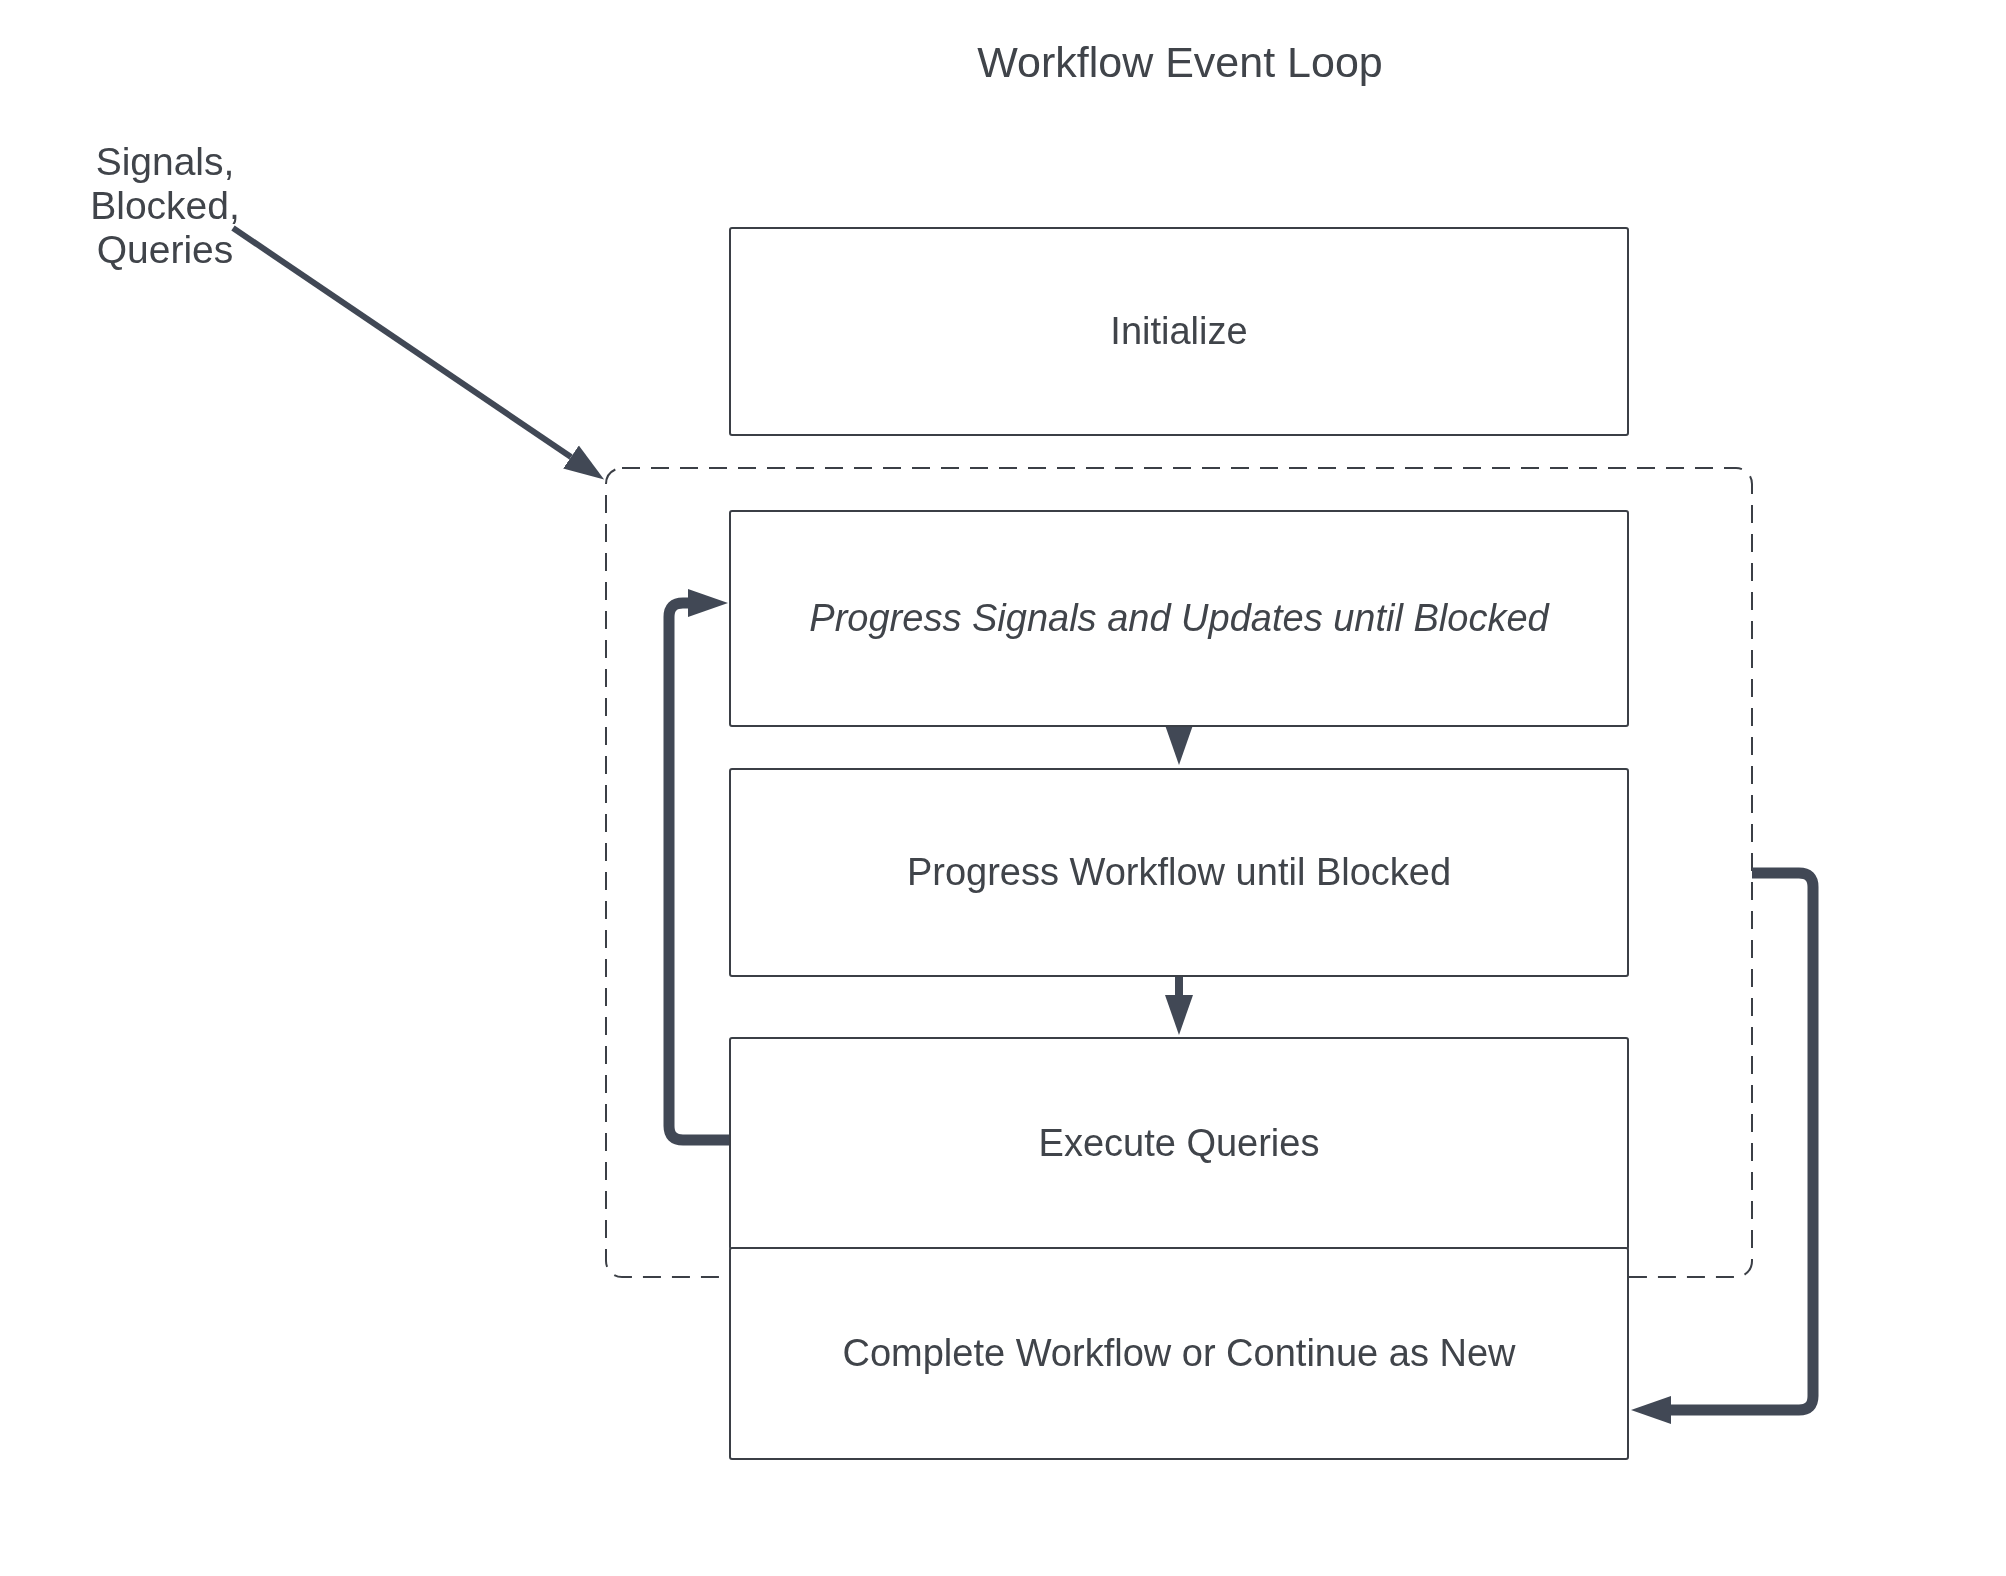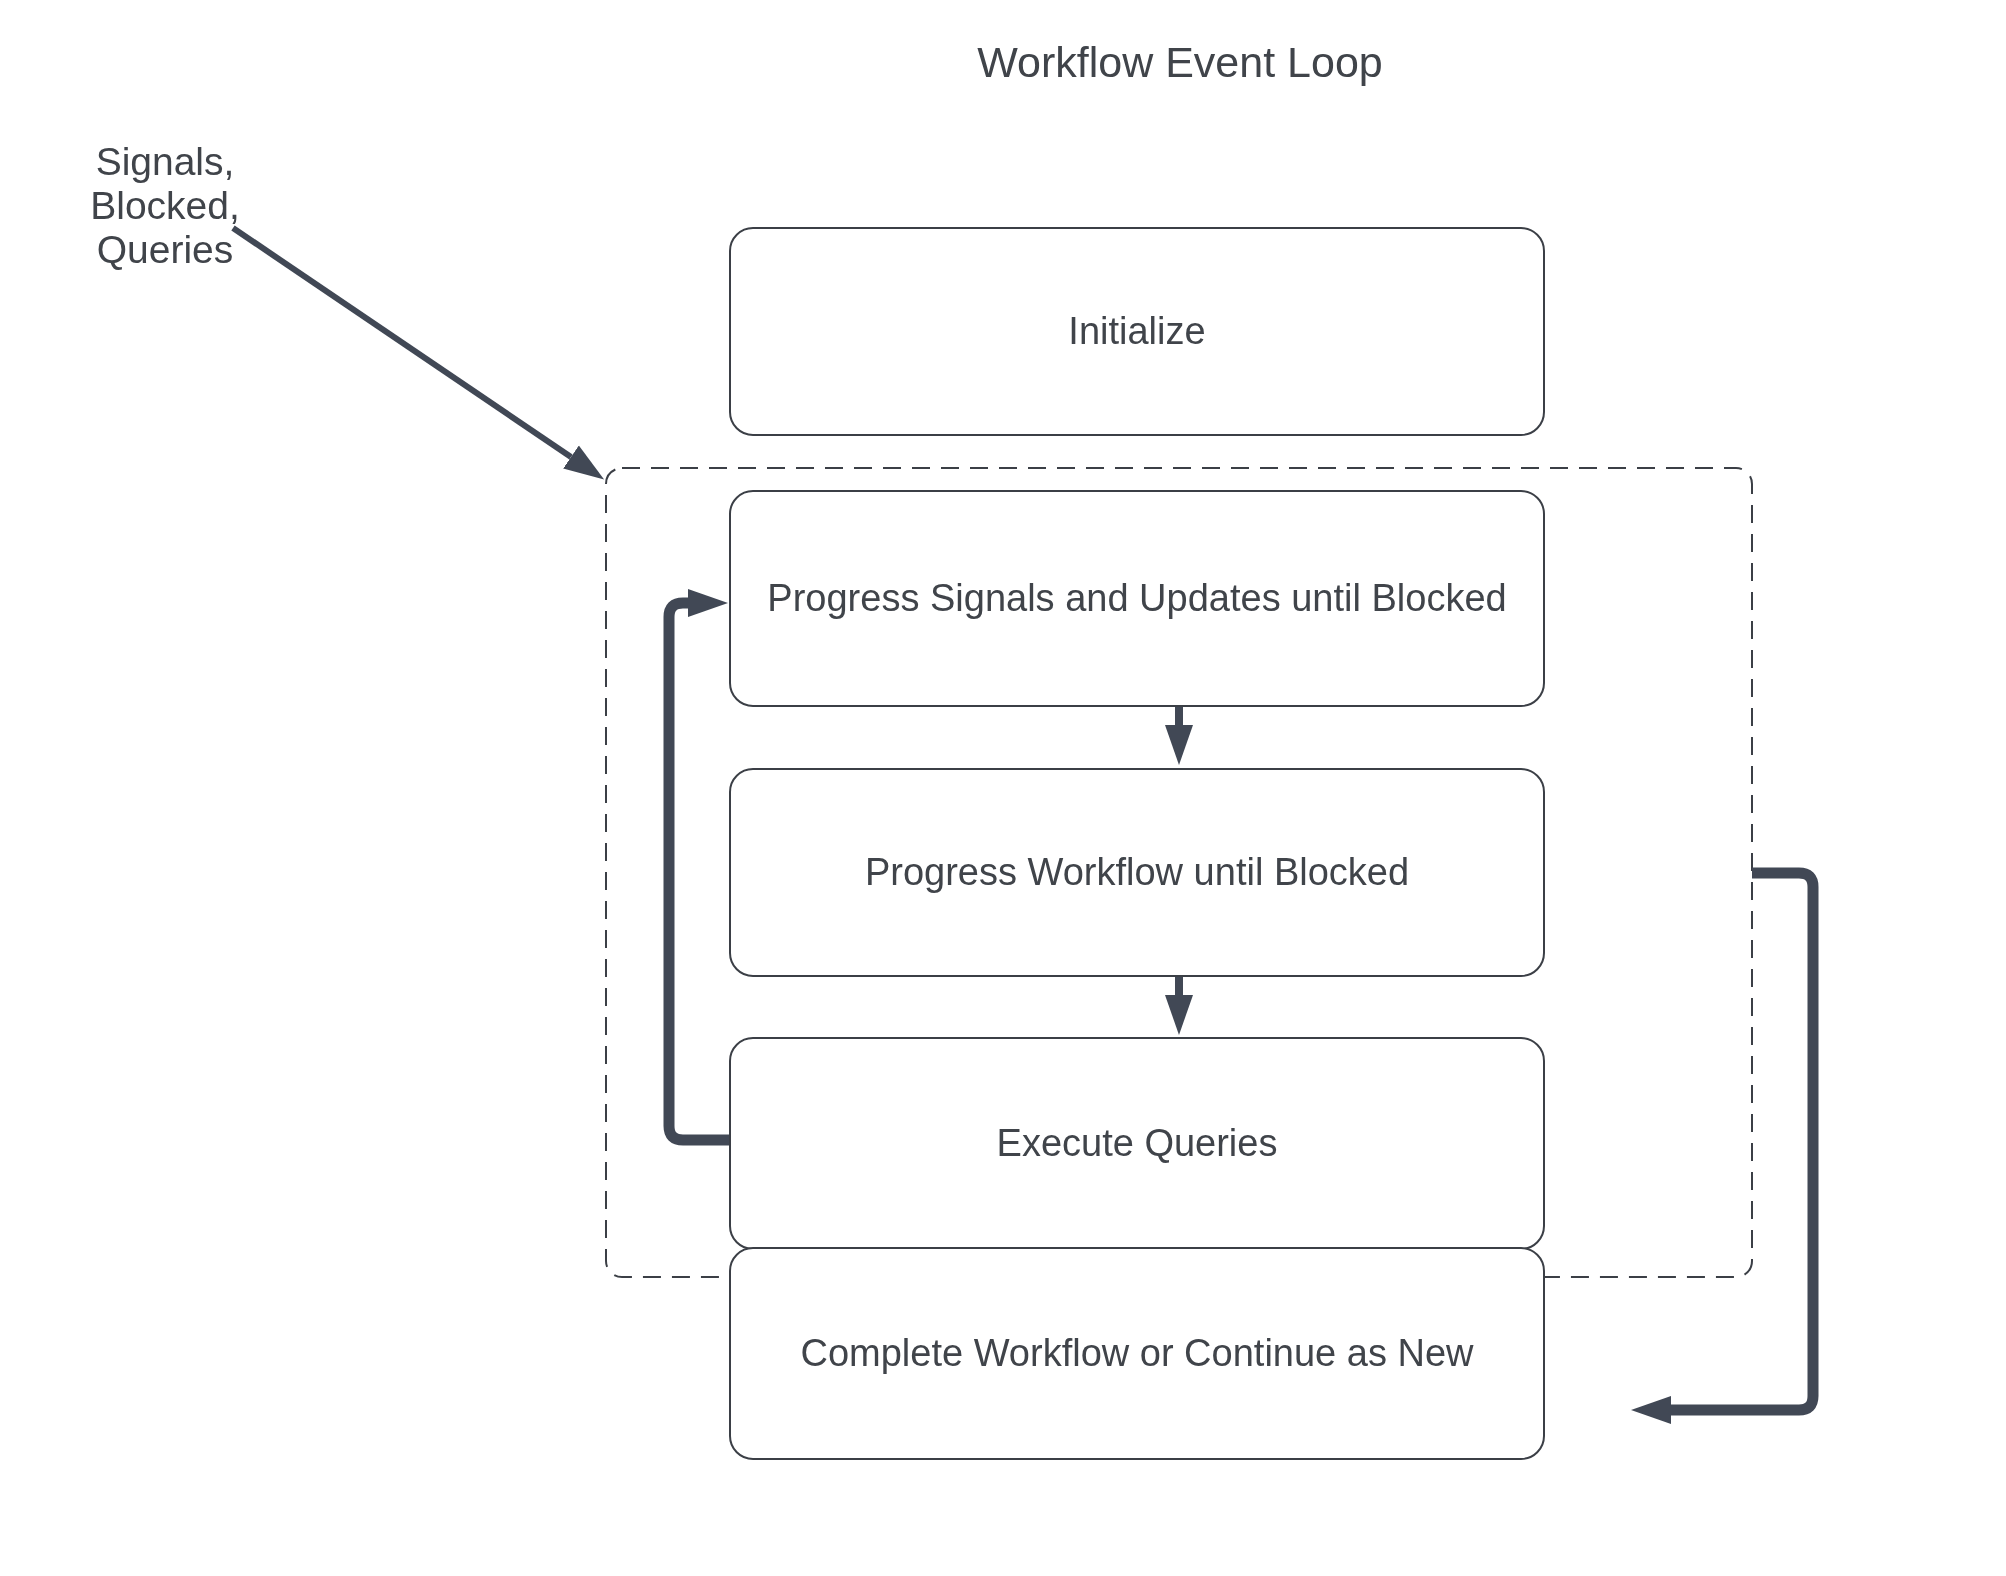--- a/index.html
+++ b/index.html
@@ -21,34 +21,34 @@
   .edges{position:absolute;left:0;top:0;width:2006px;height:1576px;}
   .edge{stroke:var(--arrow);fill:none;}
   .edge-thick{stroke-width:11px;}
   .edge-mid{stroke-width:8px;}
   .edge-thin{stroke-width:6px;}
   .boundary{stroke:var(--node-border);stroke-width:2px;fill:none;stroke-dasharray:18 11;}
   #arrowhead path{fill:var(--arrow);}
   .node{
     position:absolute;
     left:729px;
-    width:816px;
+    width:900px;
     box-sizing:border-box;
     background:var(--background);
     border:2px solid var(--node-border);
-    border-radius:24px;
+    border-radius:3px;
     display:flex;
     align-items:center;
     justify-content:center;
     text-align:center;
     font-size:38px;
     line-height:1.2;
   }
   .node-initialize{top:227px;height:209px;}
-  .node-progress-signals{top:490px;height:217px;}
+  .node-progress-signals{top:510px;height:217px;font-style:italic;}
   .node-progress-workflow{top:768px;height:209px;}
   .node-execute-queries{top:1037px;height:213px;}
   .node-complete{top:1247px;height:213px;text-align:right;}
   .diagram-title{
     position:absolute;
     left:1180px;top:62px;
     transform:translate(-50%,-50%);
     font-size:43px;
     white-space:nowrap;
   }

